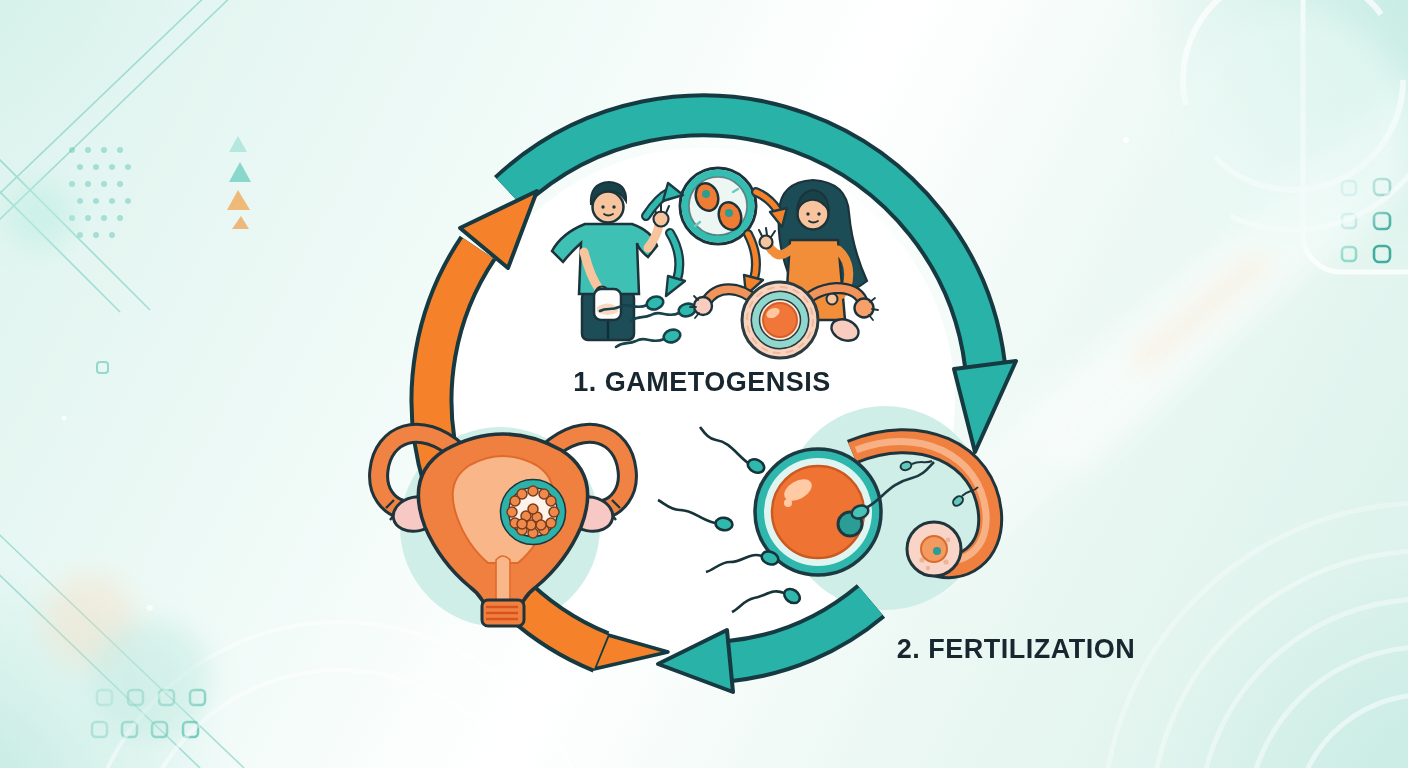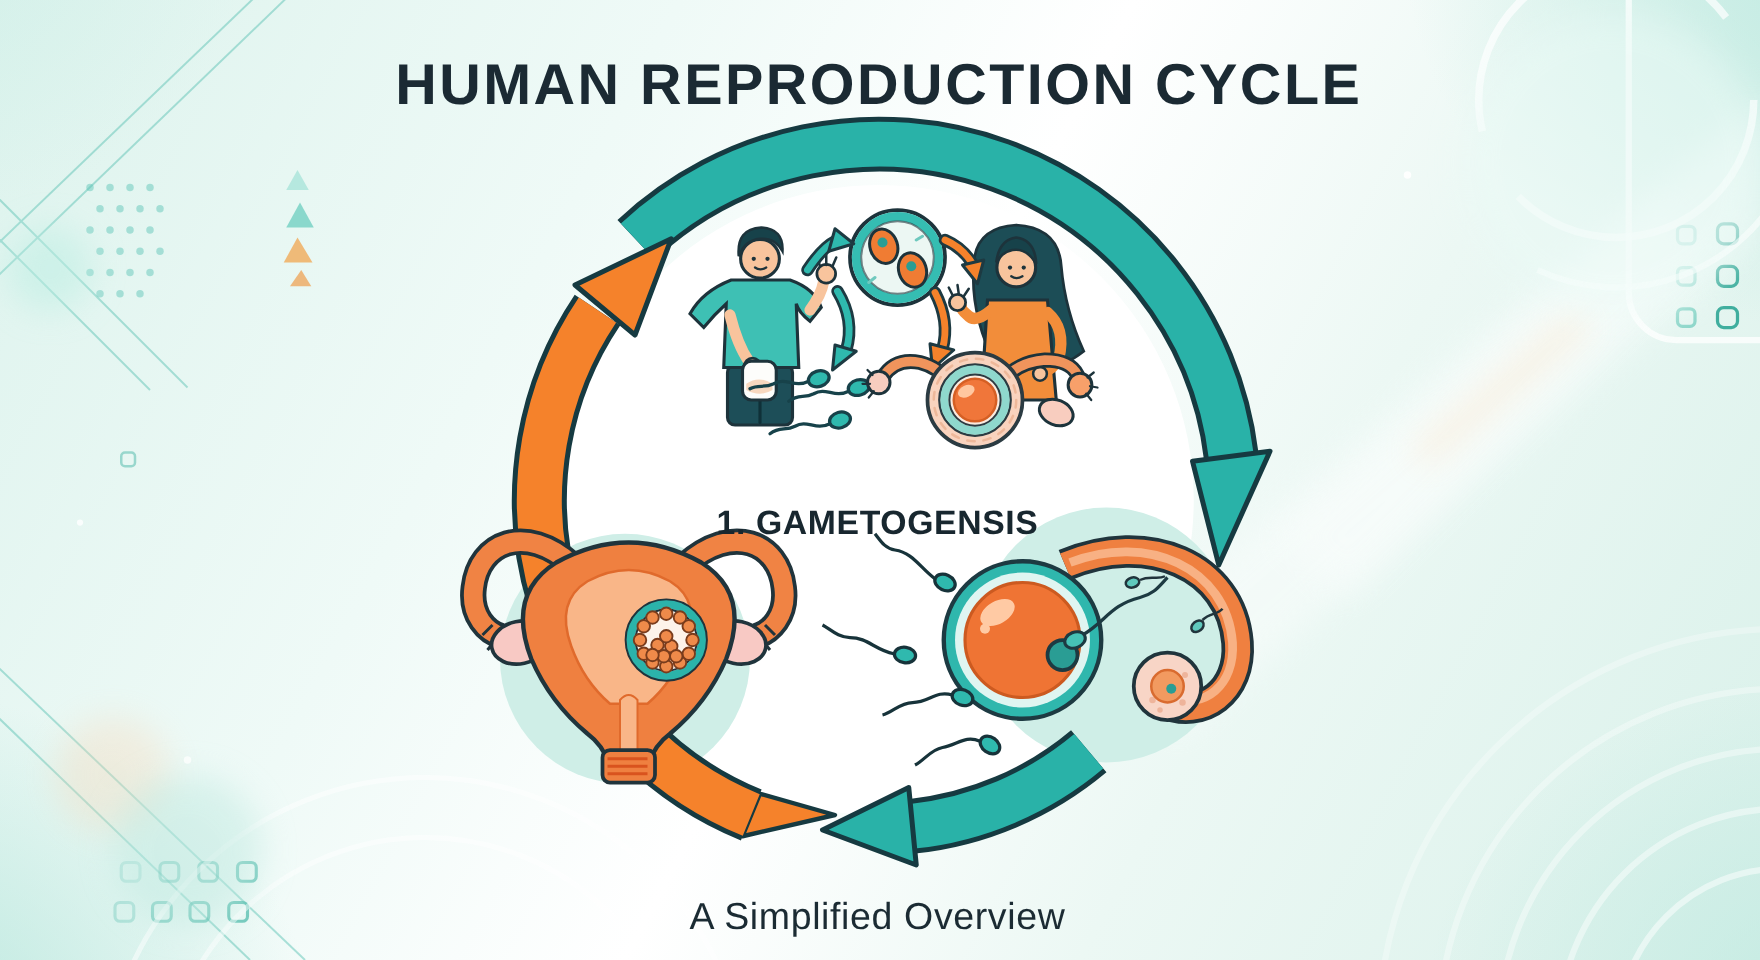--- a/index.html
+++ b/index.html
@@ -323,17 +323,16 @@
       <path d="M715 523 C700 520 694 510 680 510 C670 510 664 503 658 500" fill="none"></path>
       <ellipse cx="724" cy="524" rx="8.5" ry="6.2" transform="rotate(8 724 524)"></ellipse>
       <path d="M762 556 C748 552 744 562 730 562 C720 562 714 570 706 572" fill="none"></path>
       <ellipse cx="770" cy="558" rx="8.5" ry="6.2" transform="rotate(20 770 558)"></ellipse>
       <path d="M784 593 C772 588 766 596 754 598 C744 600 740 608 732 612" fill="none"></path>
       <ellipse cx="792" cy="596" rx="8.5" ry="6.2" transform="rotate(35 792 596)"></ellipse>
     </g>
   </g>
 </svg>
 
-<div class="txt title" style="left:703px;top:67px;">HUMAN REPRODUCTION CYCLE</div>
-<div class="txt step-label" style="left:702px;top:382px;margin-top:37px;">1. GAMETOGENSIS</div>
-<div class="txt subtitle" style="left:702px;top:734px;">A Simplified Overview</div>
+<div class="txt step-label" style="left:702px;top:382px;">1. GAMETOGENSIS</div>
+<div class="txt step-label" style="left:1016px;top:649px;">2. FERTILIZATION</div>
 
 </div>
 
 </body></html>

